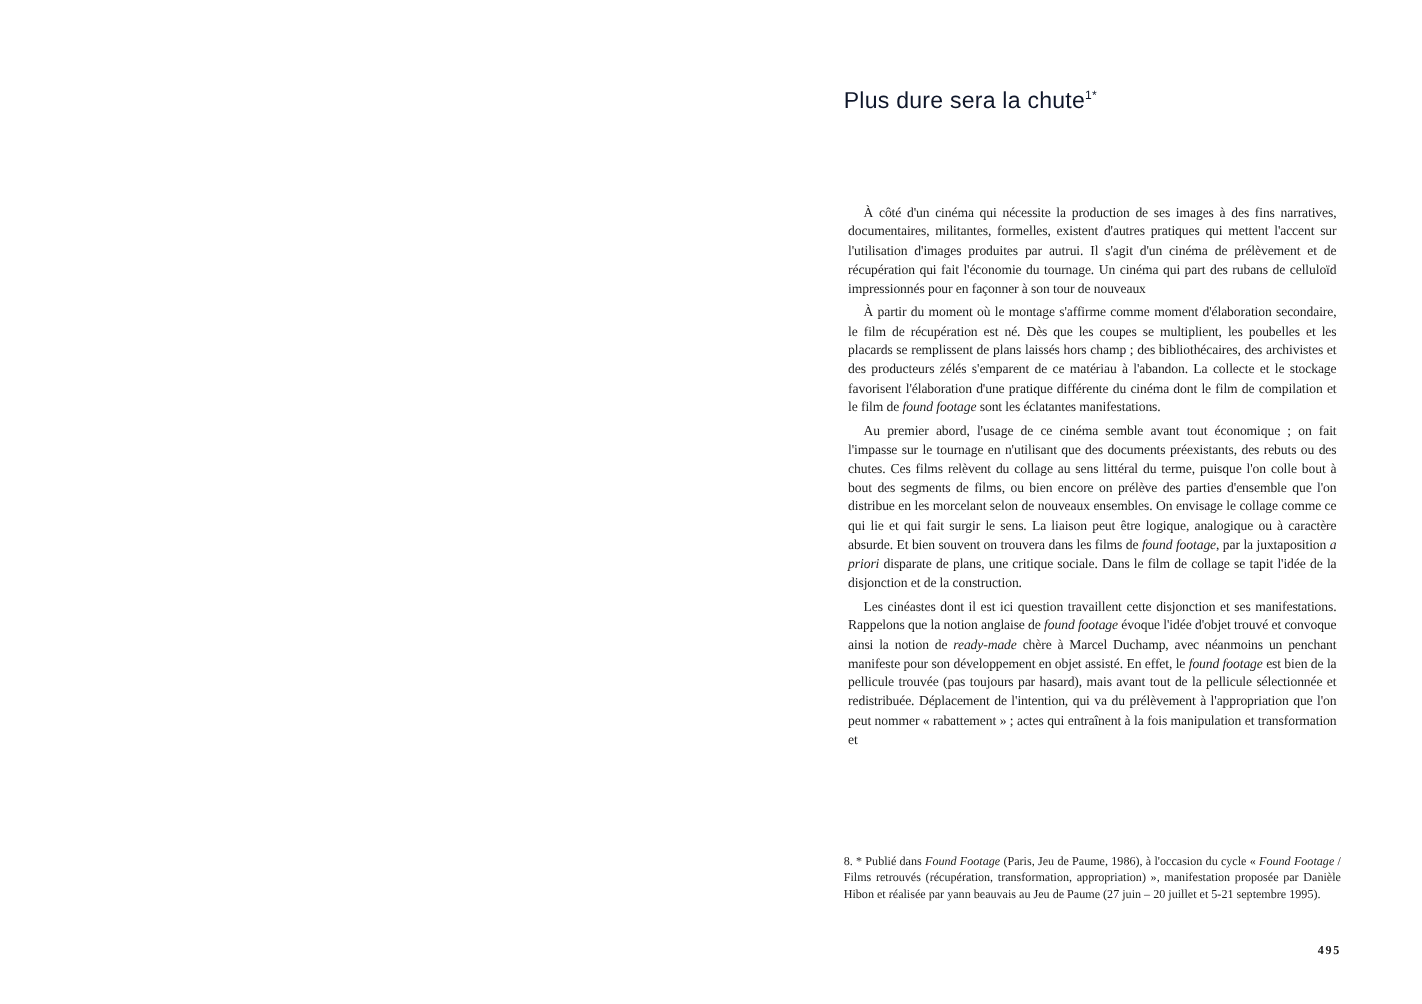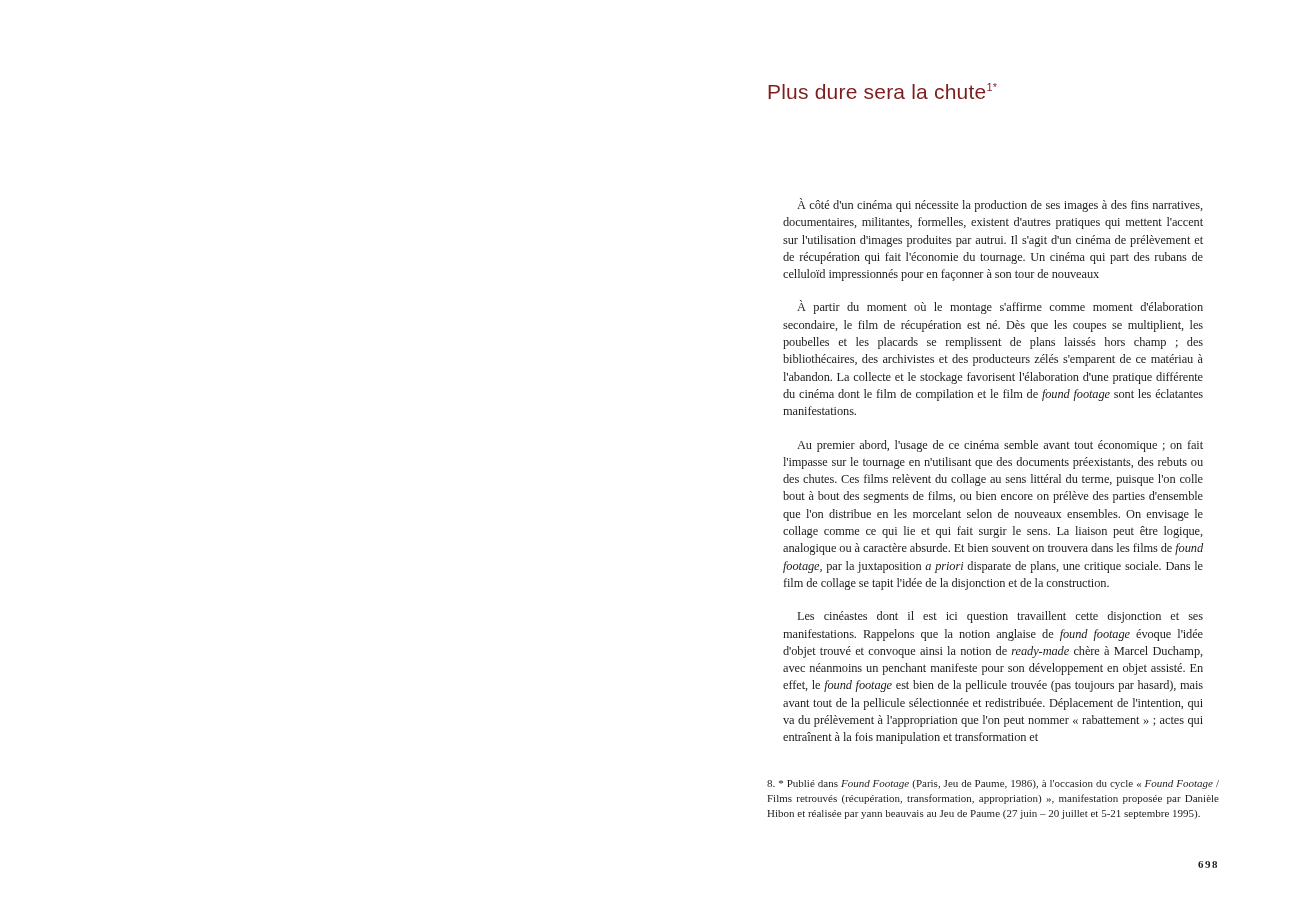--- a/index.html
+++ b/index.html
@@ -14,40 +14,40 @@
   }
   .page-title {
     position: absolute;
     left: 767px;
     top: 80px;
     margin: 0;
     font-family: "Liberation Sans", sans-serif;
     font-weight: 400;
     font-size: 21px;
     letter-spacing: 0.2px;
-    color: #7f1d1d;
+    color: #0f172a;
   }
   .page-title sup {
     font-size: 11px;
     vertical-align: super;
     line-height: 0;
   }
   .body-text {
     position: absolute;
     left: 767px;
     top: 181px;
     width: 452px;
     text-align: justify;
     font-size: 12.4px;
     line-height: 17.3px;
     letter-spacing: -0.1px;
     color: #1c1c1c;
   }
   .para {
-    margin: 16px;
+    margin: 4px;
     text-indent: 14px;
   }
   .para em, .footnote em { font-style: italic; }
   .footnote {
     position: absolute;
     left: 767px;
     top: 776px;
     width: 452px;
     text-align: justify;
     font-size: 11px;
@@ -78,15 +78,15 @@
       <p class="para"><span>À côté d'un cinéma qui nécessite la production de ses images à des fins narratives, documentaires, militantes, formelles, existent d'autres pratiques qui mettent l'accent sur l'utilisation d'images produites par autrui. Il s'agit d'un cinéma de prélèvement et de récupération qui fait l'économie du tournage. Un cinéma qui part des rubans de celluloïd impressionnés pour en façonner à son tour de nouveaux</span></p>
       <p class="para"><span>À partir du moment où le montage s'affirme comme moment d'élaboration secondaire, le film de récupération est né. Dès que les coupes se multiplient, les poubelles et les placards se remplissent de plans laissés hors champ ; des bibliothécaires, des archivistes et des producteurs zélés s'emparent de ce matériau à l'abandon. La collecte et le stockage favorisent l'élaboration d'une pratique différente du cinéma dont le film de compilation et le film de </span><em>found footage</em><span> sont les éclatantes manifestations.</span></p>
       <p class="para"><span>Au premier abord, l'usage de ce cinéma semble avant tout économique ; on fait l'impasse sur le tournage en n'utilisant que des documents préexistants, des rebuts ou des chutes. Ces films relèvent du collage au sens littéral du terme, puisque l'on colle bout à bout des segments de films, ou bien encore on prélève des parties d'ensemble que l'on distribue en les morcelant selon de nouveaux ensembles. On envisage le collage comme ce qui lie et qui fait surgir le sens. La liaison peut être logique, analogique ou à caractère absurde. Et bien souvent on trouvera dans les films de </span><em>found footage</em><span>, par la juxtaposition </span><em>a priori</em><span> disparate de plans, une critique sociale. Dans le film de collage se tapit l'idée de la disjonction et de la construction.</span></p>
       <p class="para"><span>Les cinéastes dont il est ici question travaillent cette disjonction et ses manifestations. Rappelons que la notion anglaise de </span><em>found footage</em><span> évoque l'idée d'objet trouvé et convoque ainsi la notion de </span><em>ready-made</em><span> chère à Marcel Duchamp, avec néanmoins un penchant manifeste pour son développement en objet assisté. En effet, le </span><em>found footage</em><span> est bien de la pellicule trouvée (pas toujours par hasard), mais avant tout de la pellicule sélectionnée et redistribuée. Déplacement de l'intention, qui va du prélèvement à l'appropriation que l'on peut nommer « rabattement » ; actes qui entraînent à la fois manipulation et transformation et</span></p>
     </div>
 
   <div class="footnote">
     <p><span>8. * Publié dans </span><em>Found Footage</em><span> (Paris, Jeu de Paume, 1986), à l'occasion du cycle « </span><em>Found Footage</em><span> / Films retrouvés (récupération, transformation, appropriation) », manifestation proposée par Danièle Hibon et réalisée par yann beauvais au Jeu de Paume (27 juin – 20 juillet et 5-21 septembre 1995).</span></p>
   </div>
 
-  <div class="page-number">698</div>
+  <div class="page-number">495</div>
 
 </div>
 
 </body></html>

